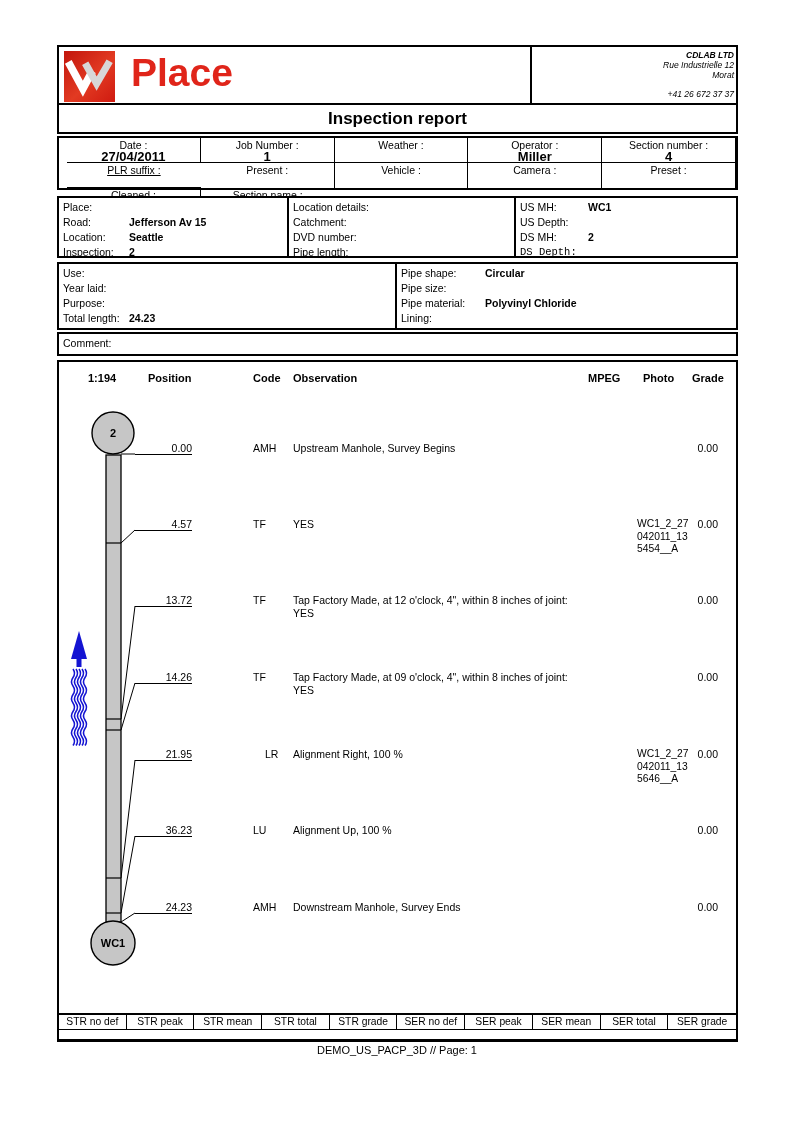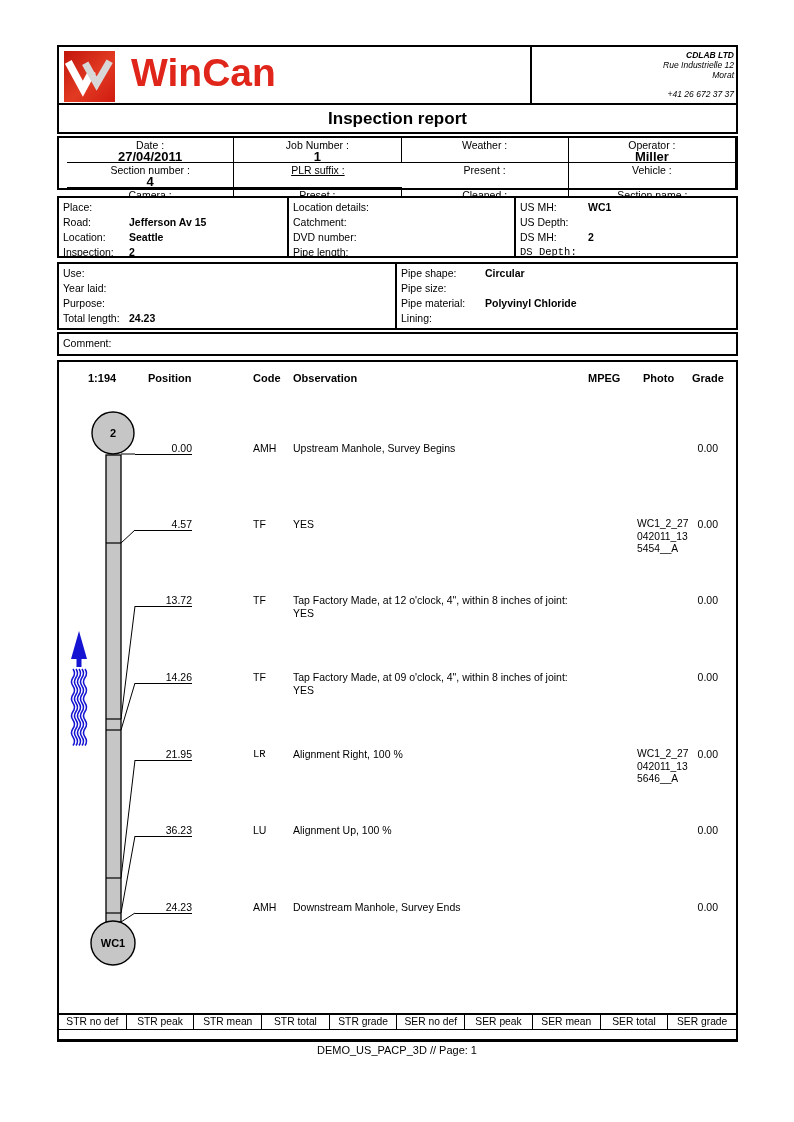--- a/index.html
+++ b/index.html
@@ -17,21 +17,21 @@
               color:#e0251a;letter-spacing:0px;}
   .company-divider{position:absolute;left:471px;top:0;width:2px;height:100%;background:#000;}
   .company-block{position:absolute;left:473px;top:3px;width:202px;text-align:right;
                  font-size:8.5px;font-style:italic;line-height:10px;}
   .company-name{font-weight:bold;}
   .company-phone{margin-top:9px;}
   .title-row{height:27px;display:flex;align-items:center;justify-content:center;
              font-size:17px;font-weight:bold;}
 
   
-  #details-grid{display:grid;grid-template-columns:repeat(4,1fr);grid-template-rows:25px 25px;margin-left:8px;}
+  #details-grid{display:grid;grid-template-columns:repeat(5,1fr);grid-template-rows:25px 25px;margin-left:8px;}
   .dcell{border-right:1px solid #000;border-bottom:1px solid #000;text-align:center;
          padding-top:1px;overflow:hidden;}
   .dcell:nth-child(6n){border-right:none;text-decoration:underline;}
   .dcell:nth-child(n+7){border-bottom:none;}
   .dlabel{font-size:10.5px;line-height:12px;}
   .dvalue{font-size:13px;font-weight:bold;line-height:12px;min-height:12px;}
 
   
   .icol{position:absolute;top:0;bottom:0;padding:2px 0 0 4px;}
   .icol.bordered{border-left:2px solid #000;}
@@ -64,21 +64,21 @@
 <div class="page">
 
   <div class="box" style="left:57px;top:45px;width:681px;height:89px;">
     <div class="logo-row">
       <div class="logo-square">
         <svg width="51" height="51" viewBox="0 0 100 100">
           <polyline points="12,28 37,74 52,46" fill="none" stroke="#ffffff" stroke-width="15" stroke-linecap="square"></polyline>
           <polyline points="45,30 64,64 86,26" fill="none" stroke="#d8d8d8" stroke-width="14" stroke-linecap="square"></polyline>
         </svg>
       </div>
-      <div class="brand-text">WinCan</div>
+      <div class="brand-text">Place</div>
       <div class="company-divider"></div>
       <div class="company-block">
         <div class="company-name">CDLAB LTD</div>
         <div>Rue Industrielle 12</div>
         <div>Morat</div>
         <div class="company-phone">+41 26 672 37 37</div>
       </div>
     </div>
     <div class="title-row">Inspection report</div>
   </div>
@@ -308,21 +308,21 @@
         </div>
         <div class="obs-cell obs-grade" style="left: 594px; top: 232px;">0.00</div>
         <div class="obs-cell obs-pos" style="left: 76px; top: 309px;">14.26</div>
         <div class="obs-cell" style="left: 194px; top: 309px;">TF</div>
         <div class="obs-cell" style="left: 234px; top: 309px;">
           <div>Tap Factory Made, at 09 o'clock, 4", within 8 inches of joint:</div>
           <div class="obs-text2">YES</div>
         </div>
         <div class="obs-cell obs-grade" style="left: 594px; top: 309px;">0.00</div>
         <div class="obs-cell obs-pos" style="left: 76px; top: 386px;">21.95</div>
-        <div class="obs-cell" style="left: 194px; top: 386px; font-family: Liberation Mono, monospace;">LR</div>
+        <div class="obs-cell" style="left: 206px; top: 386px;">LR</div>
         <div class="obs-cell" style="left: 234px; top: 386px;">
           <div>Alignment Right, 100 %</div>
         </div>
         <div class="obs-cell obs-photo" style="left: 578px; top: 386px;">WC1_2_27042011_135646__A</div>
         <div class="obs-cell obs-grade" style="left: 594px; top: 386px;">0.00</div>
         <div class="obs-cell obs-pos" style="left: 76px; top: 462px;">36.23</div>
         <div class="obs-cell" style="left: 194px; top: 462px;">LU</div>
         <div class="obs-cell" style="left: 234px; top: 462px;">
           <div>Alignment Up, 100 %</div>
         </div>

